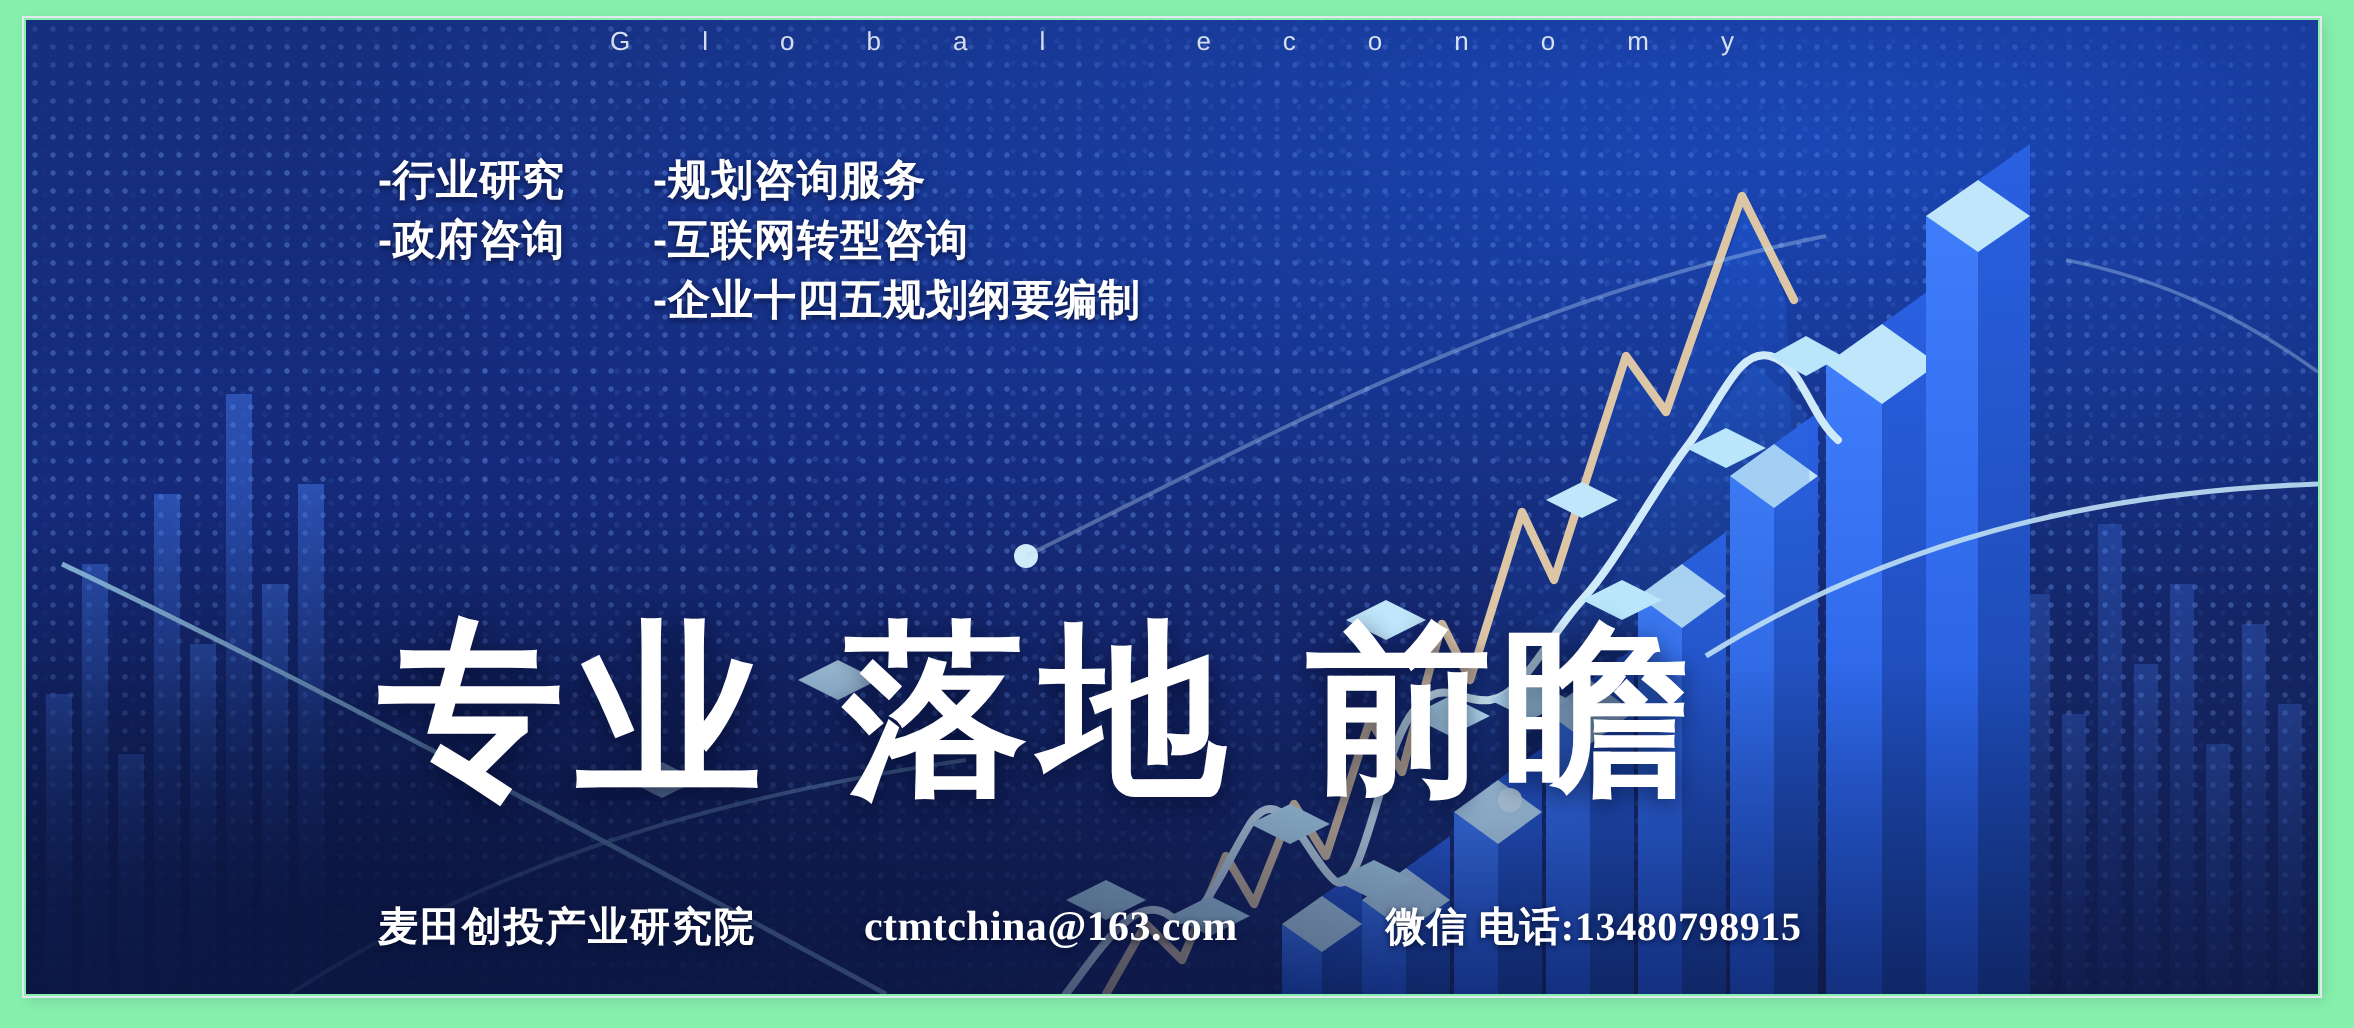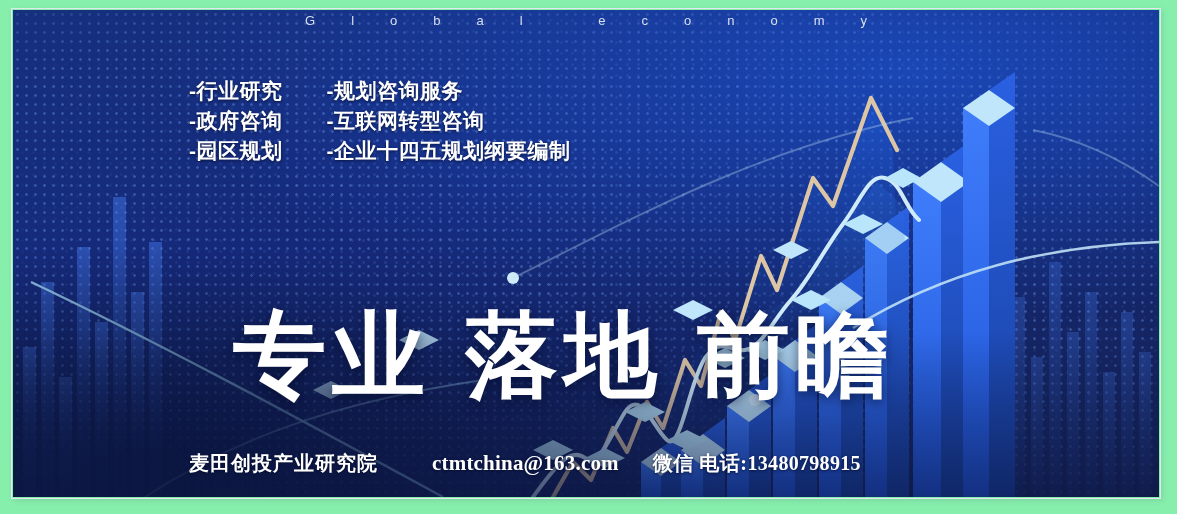--- a/index.html
+++ b/index.html
@@ -84,34 +84,33 @@
     text-shadow:0 1px 3px rgba(3,10,40,.75);
     font-family:"Liberation Sans","DejaVu Sans",sans-serif;
   }
 
   .headline{
     position:absolute;left:176px;top:295px;
     color:#fff;font-size:93px;line-height:100px;font-weight:700;
     letter-spacing:6px;white-space:nowrap;
     font-family:"Liberation Sans","DejaVu Sans",sans-serif;
     text-shadow:0 3px 12px rgba(2,8,36,.6);
-    margin-left:44px;
   }
   .headline .gap{display:inline-block;width:34px;}
 
   .footer{
     position:absolute;left:176px;top:440px;
     display:flex;align-items:baseline;white-space:nowrap;
     color:#fff;
     text-shadow:0 1px 3px rgba(3,10,40,.8);
     font-family:Liberation Serif, serif;
   }
   .f-org{font-size:20px;font-weight:700;letter-spacing:1px;}
   .f-mail{font-size:21px;font-weight:700;letter-spacing:.2px;margin-left:54px;}
-  .f-wx{font-size:20px;font-weight:700;letter-spacing:.5px;margin-left:34px;}
+  .f-wx{font-size:20px;font-weight:700;letter-spacing:.5px;margin-left:74px;}
   .f-phone{font-size:20px;font-weight:700;letter-spacing:.3px;}
 </style>
 </head>
 <body>
 
 <div class="frame">
   <div class="banner">
 
     <div class="dotgrid"></div>
     <div class="dotgrid b"></div>
@@ -236,21 +235,20 @@
     </svg>
 
     <div class="vignette"></div>
 
     <div class="globaltop">Global economy</div>
 
     <div class="lists">
       <div class="col">
         <div class="li">-行业研究</div>
         <div class="li">-政府咨询</div>
-        <div class="li">-园区规划</div>
       </div>
       <div class="col">
         <div class="li">-规划咨询服务</div>
         <div class="li">-互联网转型咨询</div>
         <div class="li">-企业十四五规划纲要编制</div>
       </div>
     </div>
 
     <div class="headline">
       <span>专业</span><span class="gap"></span><span>落地</span><span class="gap"></span><span>前瞻</span>

